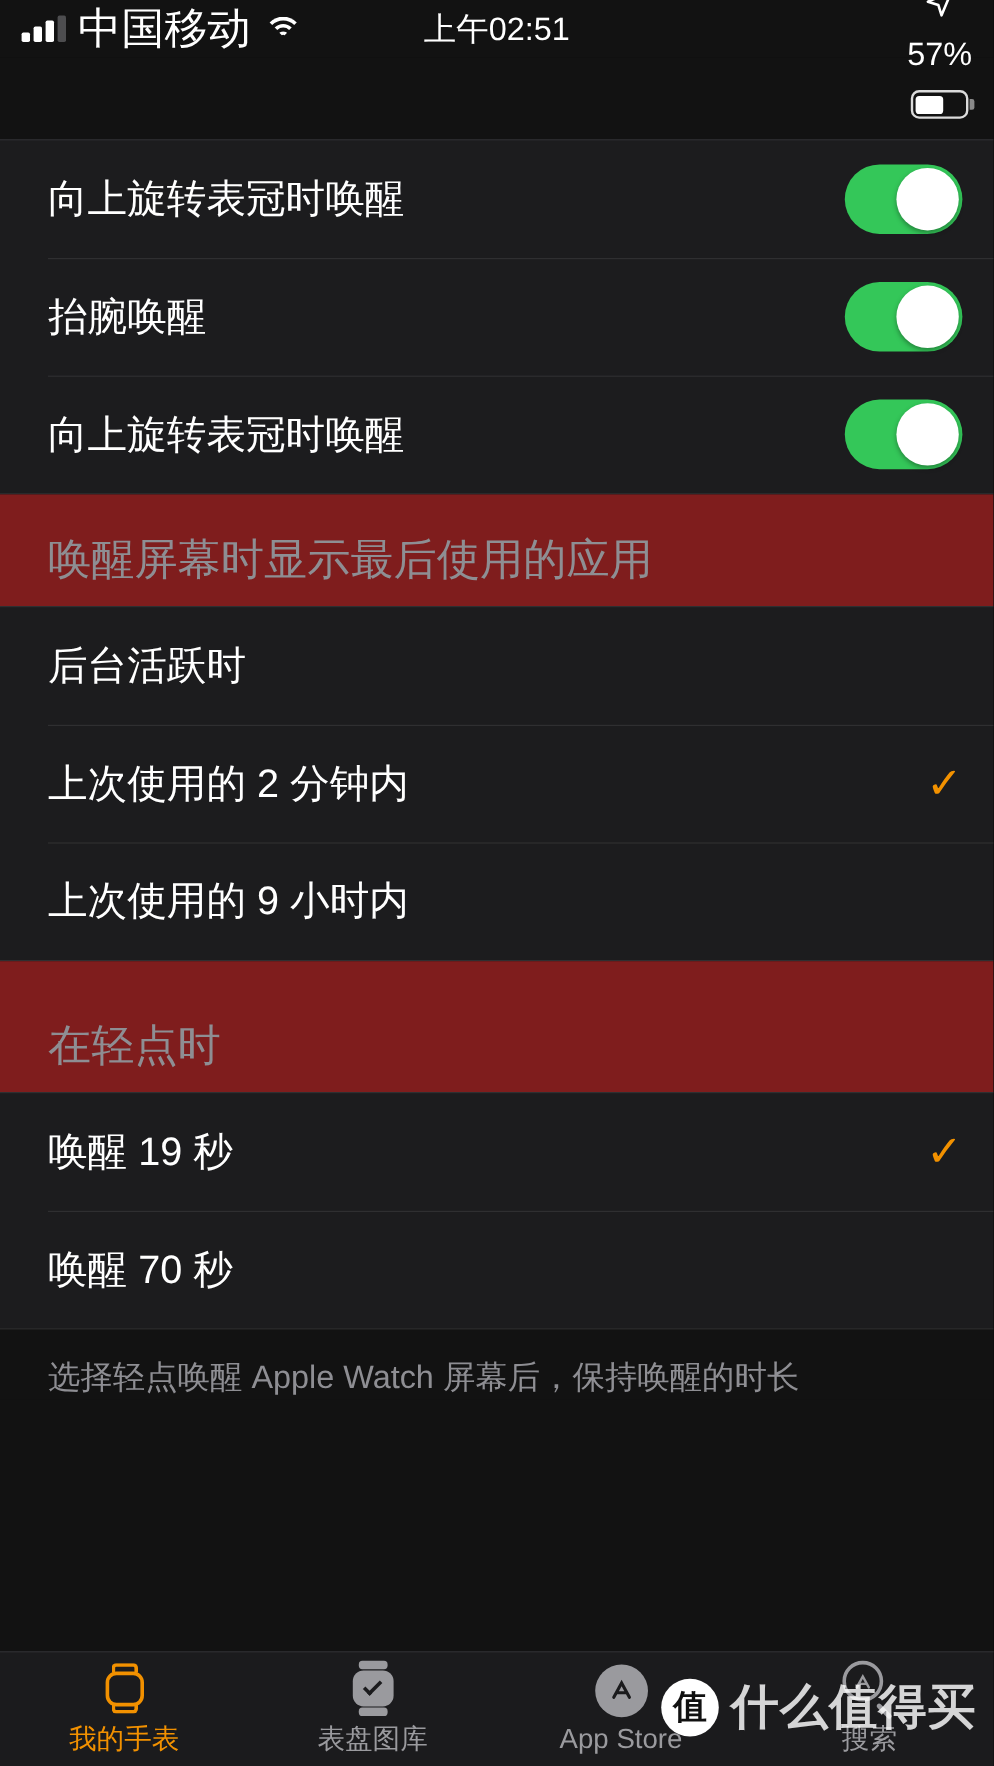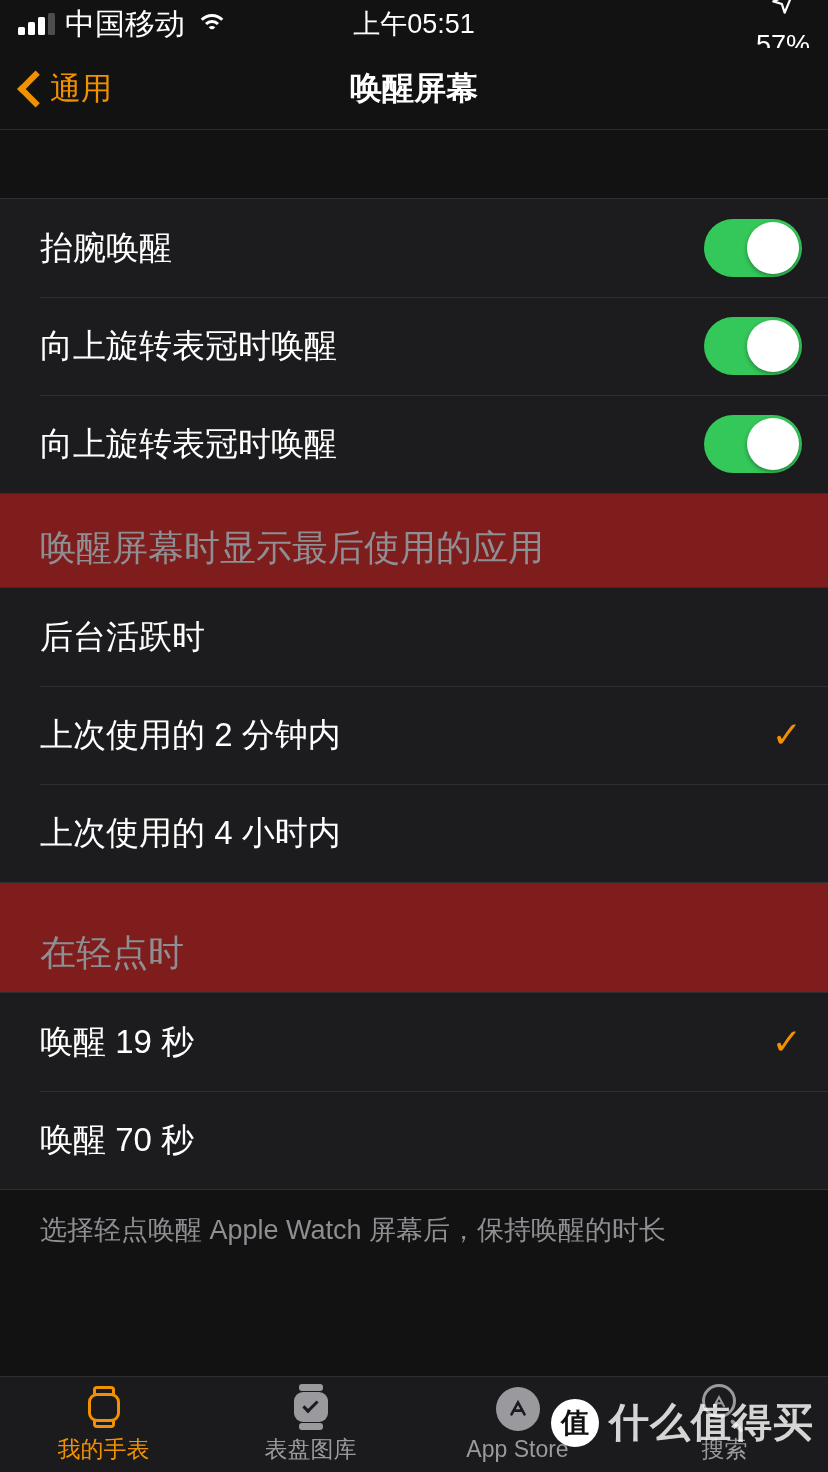--- a/index.html
+++ b/index.html
@@ -12,21 +12,21 @@
 
   
   .statusbar { height:48px; flex:0 0 48px; display:flex; align-items:center; padding:0 18px; background:#121212; position:relative; }
   .sb-left { display:flex; align-items:center; gap:10px; }
   .bars { display:flex; align-items:flex-end; gap:3px; height:22px; }
   .bars i { display:block; width:7px; background:#fff; border-radius:1.5px; }
   .bars i:nth-child(1){ height:8px; }
   .bars i:nth-child(2){ height:13px; }
   .bars i:nth-child(3){ height:18px; }
   .bars i:nth-child(4){ height:22px; background:#4d4d4f; }
-  .carrier { font-size:30px; letter-spacing:0px; }
+  .carrier { font-size:36px; letter-spacing:0px; }
   .wifi { width:34px; height:24px; position:relative; }
   .wifi span { position:absolute; left:50%; transform:translateX(-50%); border:3.5px solid #fff; border-bottom-color:transparent; border-left-color:transparent; border-right-color:transparent; border-radius:50%; }
   .wifi .w1 { width:32px; height:32px; top:2px; }
   .wifi .w2 { width:20px; height:20px; top:8px; }
   .wifi .w3 { width:9px;  height:9px;  top:14px; }
   .sb-center { position:absolute; left:0; right:0; text-align:center; font-size:27px; pointer-events:none; }
   .sb-right { margin-left:auto; display:flex; align-items:center; gap:14px;flex-direction:column; }
   .rotlock { width:27px; height:27px; border:2.5px solid #fff; border-radius:50%; position:relative; }
   .rotlock::before { content:""; position:absolute; left:50%; top:46%; transform:translate(-50%,-50%); width:10px; height:8px; border:2.2px solid #fff; border-radius:1.5px; }
   .rotlock::after { content:""; position:absolute; left:50%; top:28%; transform:translateX(-50%); width:7px; height:6px; border:2.2px solid #fff; border-bottom:none; border-radius:4px 4px 0 0; }
@@ -107,77 +107,70 @@
           <i></i>
           <i></i>
         </div>
       <div class="carrier">中国移动</div>
       <div class="wifi">
         <span class="w1"></span>
           <span class="w2"></span>
           <span class="w3"></span>
       </div>
     </div>
-    <div class="sb-center">上午05:51</div>
+    <div class="sb-center">上午02:51</div>
     <div class="sb-right">
       <div class="rotlock"></div>
       <svg class="loc" viewBox="0 0 24 24">
         <path d="M21 3 3 10.5l8 2.5 2.5 8z" fill="none" stroke="#fff" stroke-width="2" stroke-linejoin="round"></path>
       </svg>
       <div class="batt-pct">57%</div>
       <div class="batt">
           <div class="batt-fill" style="width:57%"></div>
         </div>
     </div>
   </div>
 
-  <div class="navbar">
-    <div class="backbtn">
-      <div class="chev"></div>
-      <div class="back-label">通用</div>
-    </div>
-    <div class="nav-title">唤醒屏幕</div>
-  </div>
 
   <div class="content">
 
     <div class="gap" style="height:68px"></div>
 
     <div class="group">
+      <div class="row">
+        <div class="row-label">向上旋转表冠时唤醒</div>
+        <div class="toggle">
+            <div class="knob"></div>
+          </div>
+      </div>
       <div class="row">
         <div class="row-label">抬腕唤醒</div>
         <div class="toggle">
             <div class="knob"></div>
           </div>
       </div>
       <div class="row">
         <div class="row-label">向上旋转表冠时唤醒</div>
         <div class="toggle">
             <div class="knob"></div>
           </div>
       </div>
-      <div class="row">
-        <div class="row-label">向上旋转表冠时唤醒</div>
-        <div class="toggle">
-            <div class="knob"></div>
-          </div>
-      </div>
     </div>
 
     <div class="sect-header">唤醒屏幕时显示最后使用的应用</div>
     <div class="group">
       <div class="row">
         <div class="row-label">后台活跃时</div>
       </div>
       <div class="row">
         <div class="row-label">上次使用的 2 分钟内</div>
         <div class="check">✓</div>
       </div>
       <div class="row">
-        <div class="row-label">上次使用的 4 小时内</div>
+        <div class="row-label">上次使用的 9 小时内</div>
       </div>
     </div>
 
     <div class="sect-header" style="padding-top:46px">在轻点时</div>
     <div class="group">
       <div class="row">
         <div class="row-label">唤醒 19 秒</div>
         <div class="check">✓</div>
       </div>
       <div class="row">

